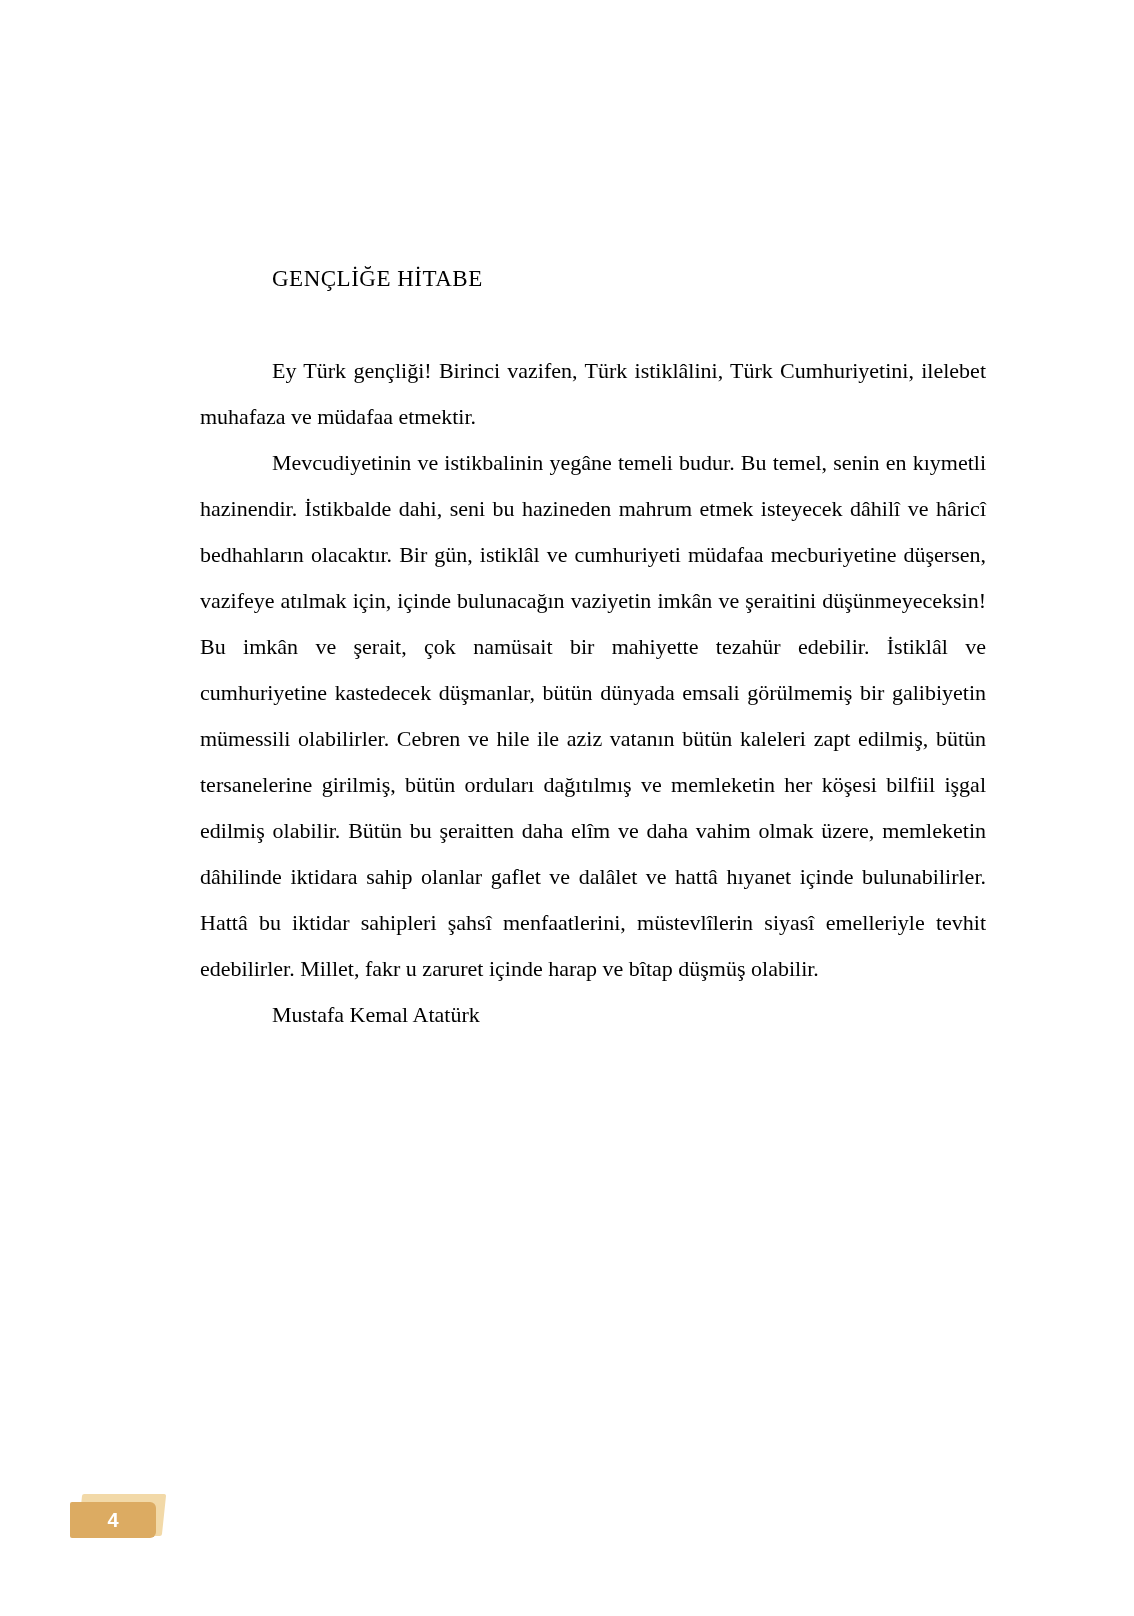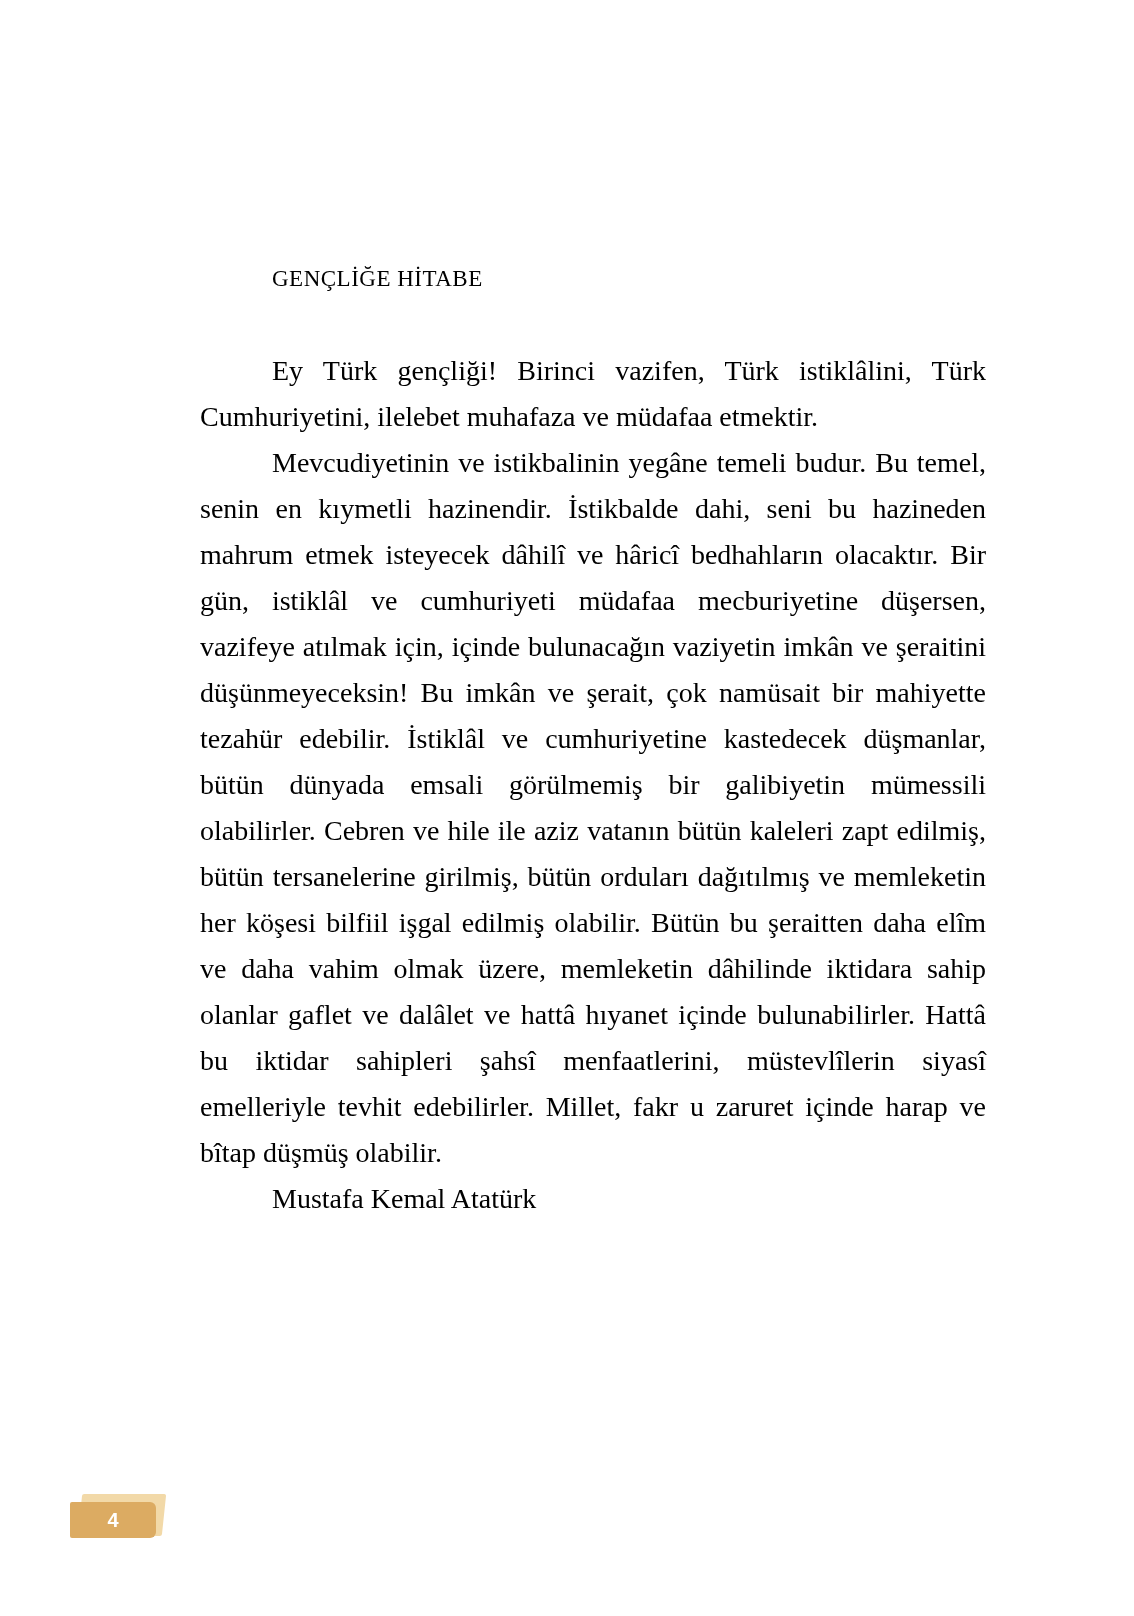--- a/index.html
+++ b/index.html
@@ -24,21 +24,21 @@
   }
   .doc-title {
     margin: 0 0 46px 72px;
     font-size: 23px;
     line-height: 46px;
     font-weight: normal;
     letter-spacing: 0.5px;
   }
   .content p {
     margin: 0;
-    font-size: 28px;
+    font-size: 22px;
     line-height: 46px;
     text-align: justify;
     text-indent: 72px;
   }
   .signature {
     margin: 0;
     font-size: 23px;
     line-height: 46px;
     text-align: right;
   }

